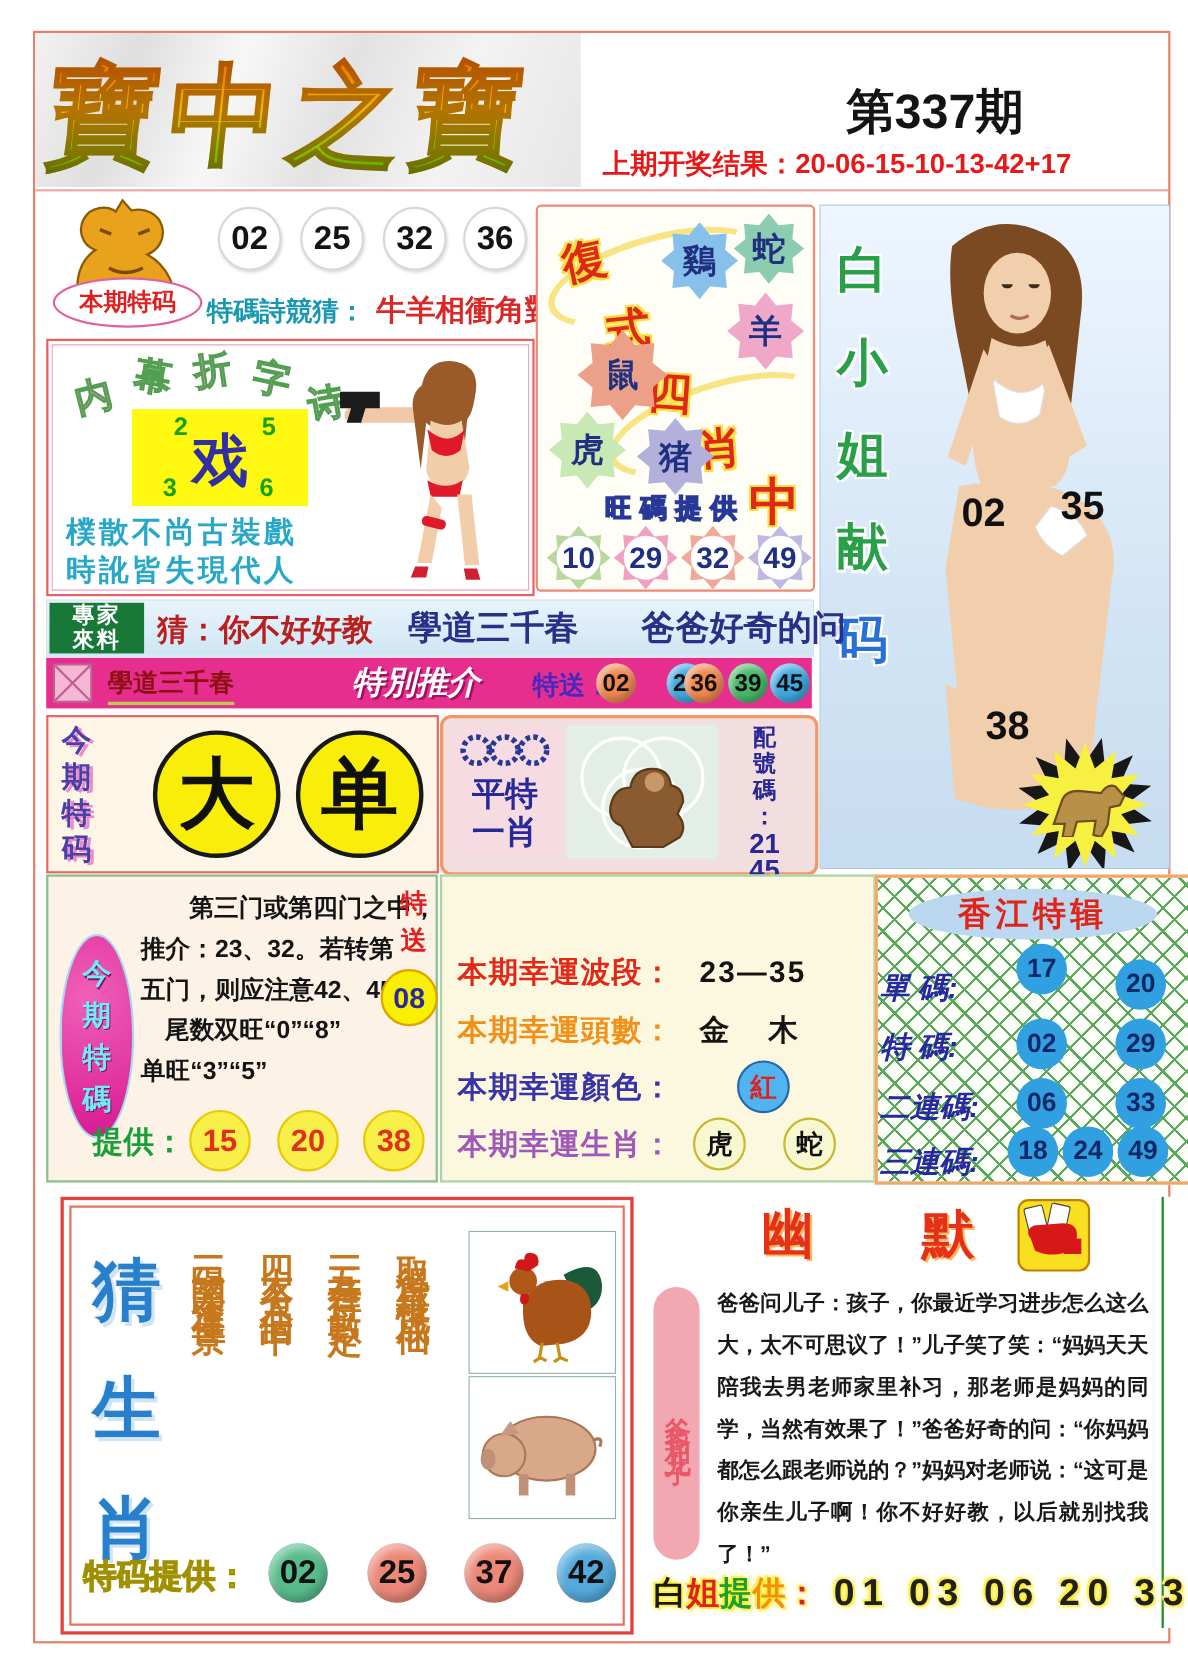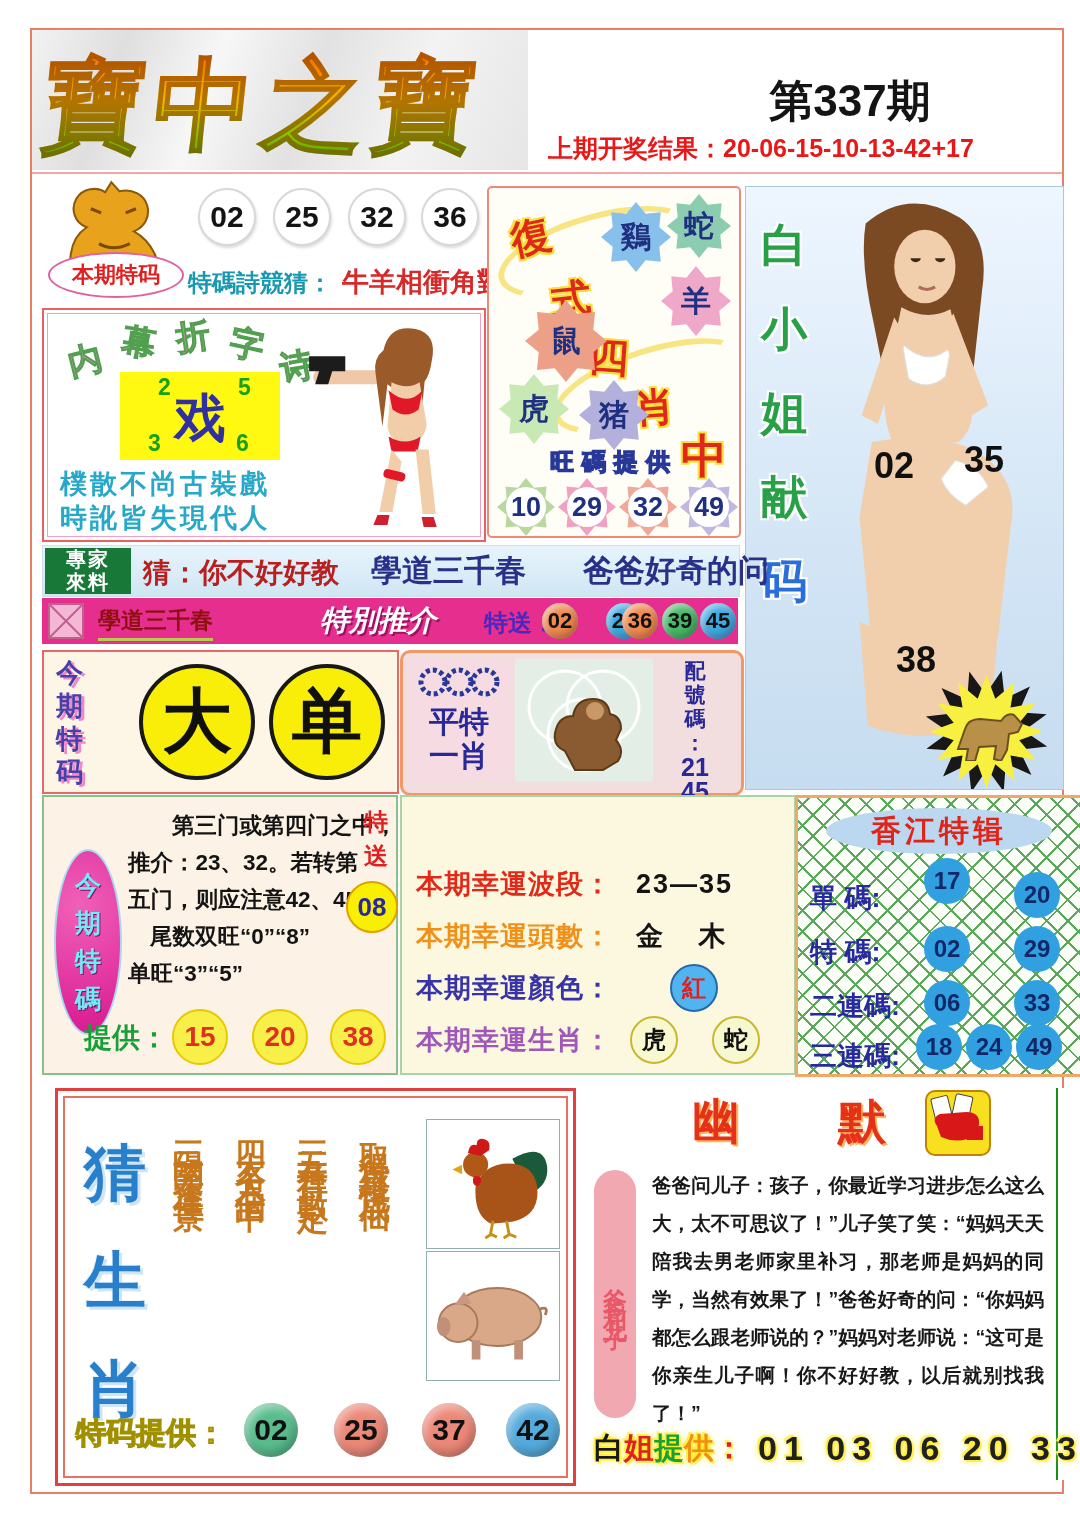--- a/index.html
+++ b/index.html
@@ -133,21 +133,21 @@
     font-size:24px;font-weight:900;margin-left:18px;}
 
   
   .xjbox{position:absolute;left:795px;top:795px;width:285px;height:276px;border:3px solid #f0a868;
     background-color:#fbfff8;
     background-image:repeating-linear-gradient(45deg,transparent 0 13px,#5aa85a 13px 15px),
                      repeating-linear-gradient(-45deg,transparent 0 13px,#5aa85a 13px 15px);}
   .xjtitle{position:absolute;left:28px;top:10px;width:226px;height:46px;border-radius:50%;background:#bcd8f0;
     display:flex;align-items:center;justify-content:center;font-size:30px;font-weight:900;color:#e02418;
     font-family:"DejaVu Serif",serif;letter-spacing:4px;}
-  .xjlab{position:absolute;left:12px;font-size:27px;font-weight:900;color:#2828a0;white-space:nowrap;}
+  .xjlab{position:absolute;left:2px;font-size:27px;font-weight:900;color:#2828a0;white-space:nowrap;font-style:italic;}
   .xjcirc{position:absolute;width:46px;height:46px;border-radius:50%;background:#30a0e0;
     display:flex;align-items:center;justify-content:center;font-size:24px;font-weight:900;color:#102868;}
 
   
   .csbox{position:absolute;left:55px;top:1088px;width:515px;height:392px;border:3px solid #e04040;background:#fff;
     box-shadow:inset 0 0 0 5px #fff,inset 0 0 0 7px #e87060;}
   .cschar{position:absolute;left:22px;width:70px;text-align:center;font-size:62px;font-weight:900;color:#2880cc;
     text-shadow:3px 3px 0 #cfe4f4,-1px -1px 0 #eaf4fc;}
   .cscol{position:absolute;top:26px;height:310px;writing-mode:vertical-rl;font-size:31px;font-weight:900;
     color:#c8781c;letter-spacing:10px;font-family:"DejaVu Serif",serif;}

